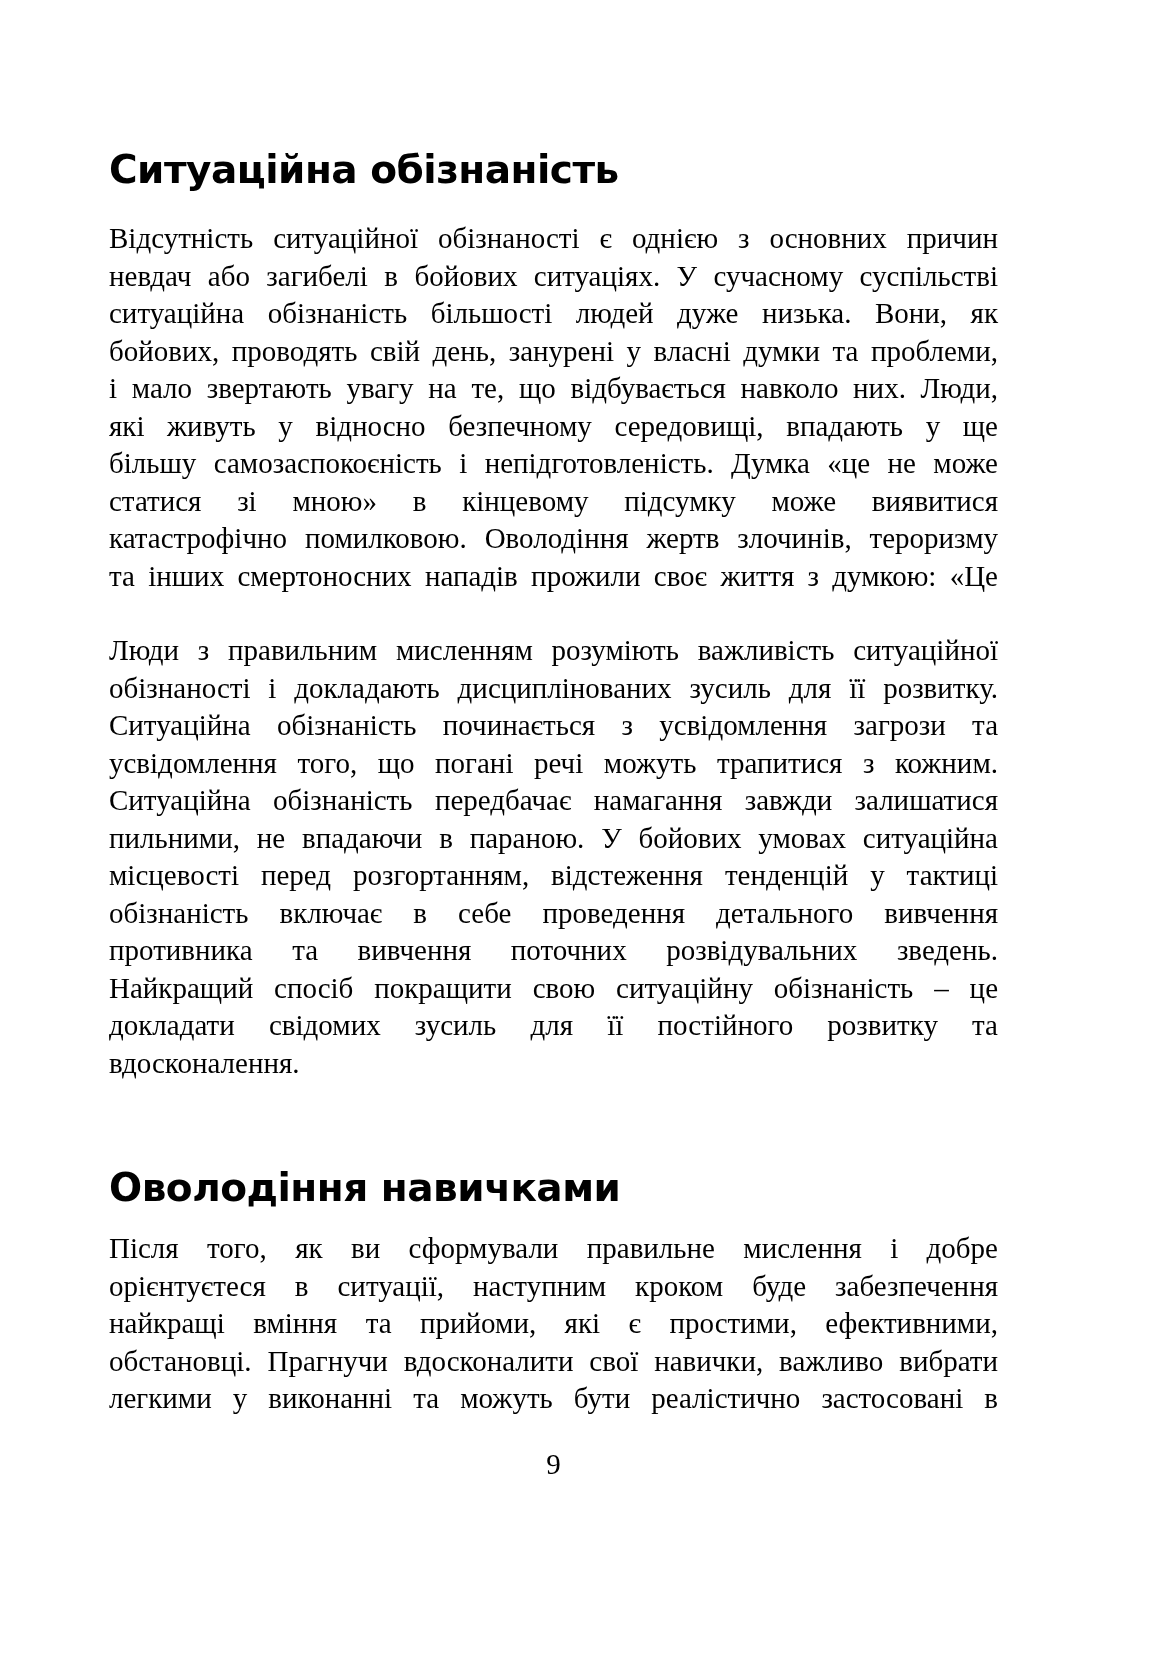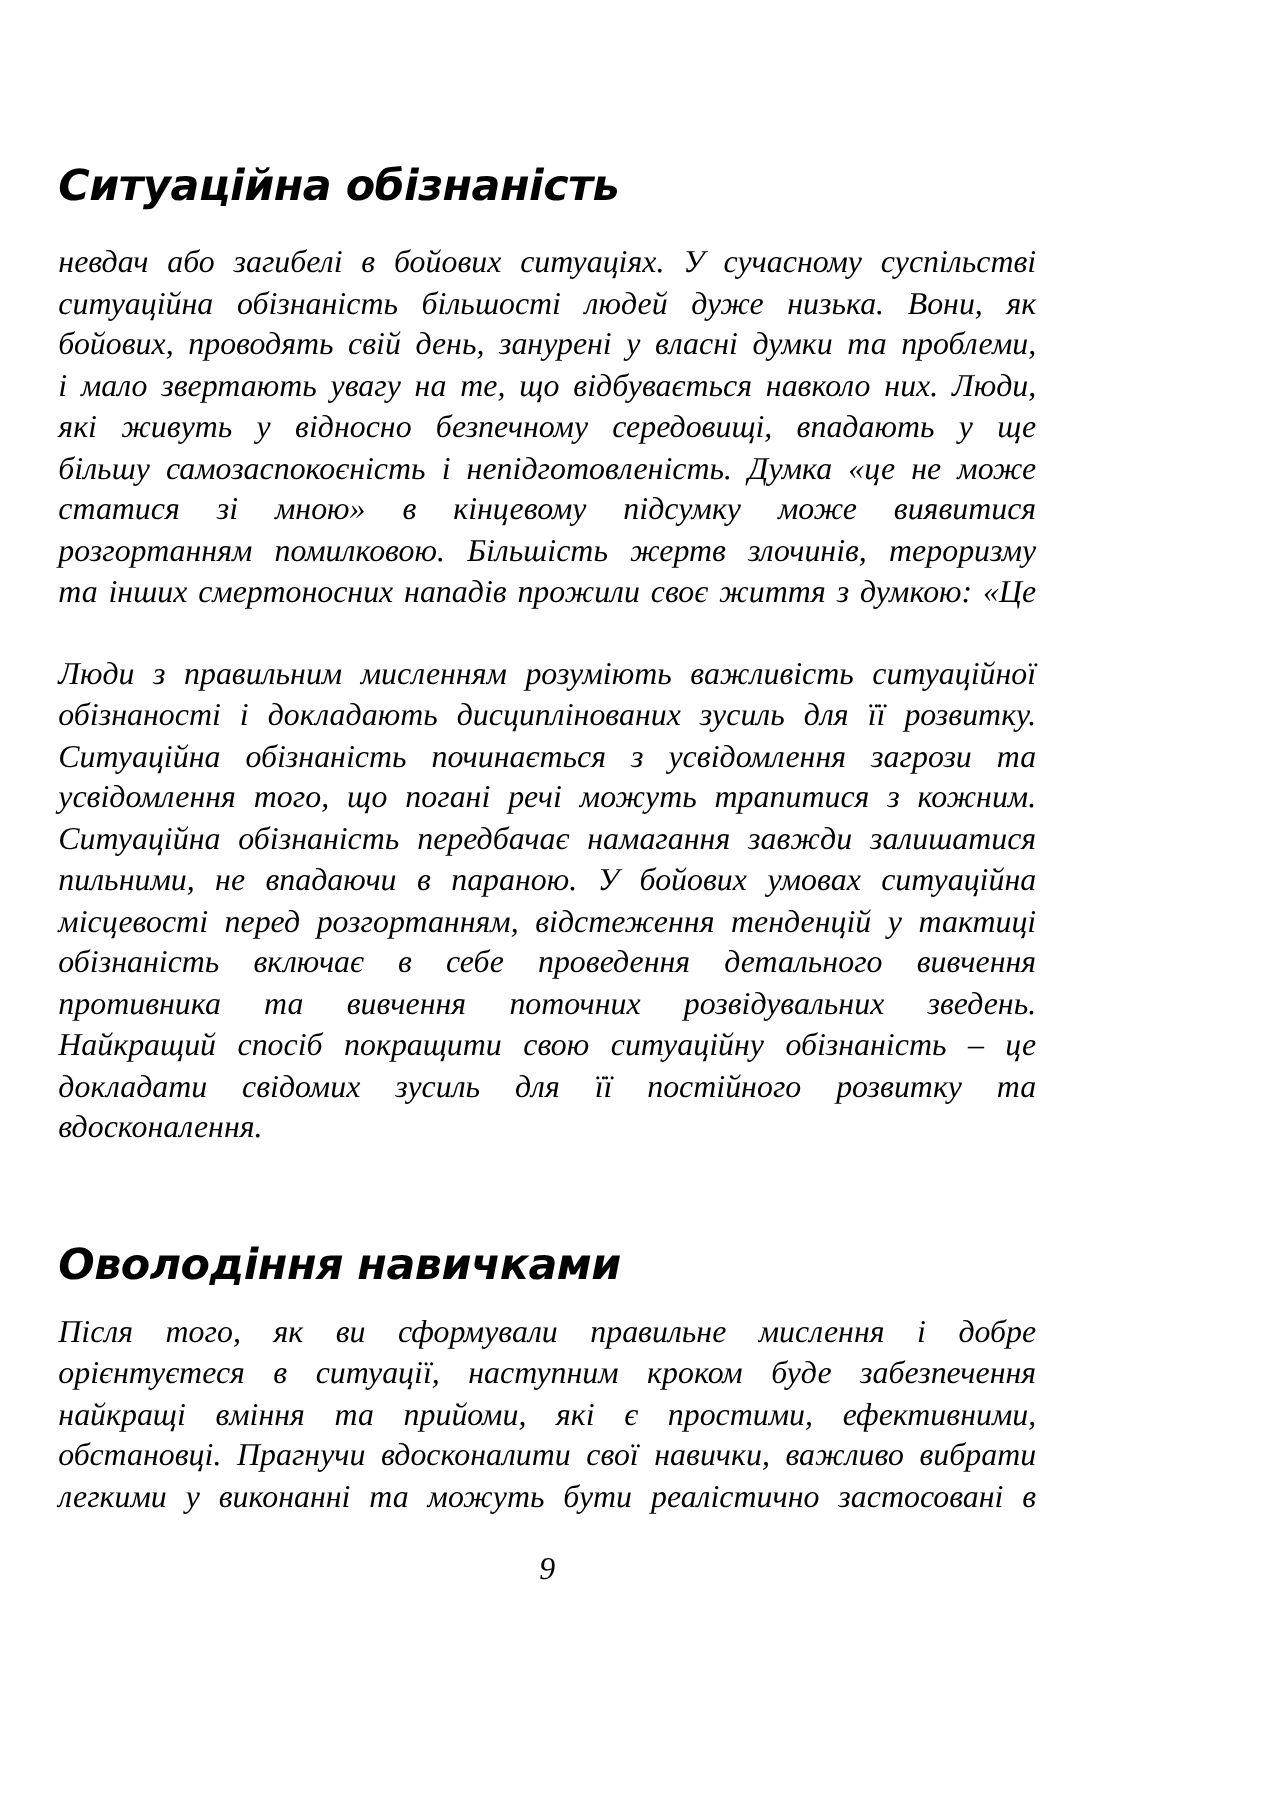--- a/index.html
+++ b/index.html
@@ -9,23 +9,22 @@
   }
   body {
     width: 1158px;
     height: 1654px;
     position: relative;
     overflow: hidden;
   }
   .page {
     position: relative;
     width: 889px;
-    margin-left: 53px;
+    margin-left: 109px;
     color: #000000;
-    font-style: italic;
   }
   .section-heading {
     font-family: "DejaVu Sans", sans-serif;
     font-weight: bold;
     font-size: 39px;
     line-height: 48px;
     letter-spacing: -0.5px;
     margin: 0;
     color: #000000;
     white-space: nowrap;
@@ -59,28 +58,29 @@
   }
 </style>
 </head>
 <body>
 
 <div class="page">
 
   <h1 class="section-heading" id="heading-1">Ситуаційна обізнаність</h1>
 
   <div class="para" id="paragraph-1">
+      <div class="line">Відсутність ситуаційної обізнаності є однією з основних причин</div>
       <div class="line">невдач або загибелі в бойових ситуаціях. У сучасному суспільстві</div>
       <div class="line">ситуаційна обізнаність більшості людей дуже низька. Вони, як</div>
       <div class="line">бойових, проводять свій день, занурені у власні думки та проблеми,</div>
       <div class="line">і мало звертають увагу на те, що відбувається навколо них. Люди,</div>
       <div class="line">які живуть у відносно безпечному середовищі, впадають у ще</div>
       <div class="line">більшу самозаспокоєність і непідготовленість. Думка «це не може</div>
       <div class="line">статися зі мною» в кінцевому підсумку може виявитися</div>
-      <div class="line">розгортанням помилковою. Більшість жертв злочинів, тероризму</div>
+      <div class="line">катастрофічно помилковою. Оволодіння жертв злочинів, тероризму</div>
       <div class="line">та інших смертоносних нападів прожили своє життя з думкою: «Це</div>
     </div>
 
   <div class="para" id="paragraph-2">
       <div class="line">Люди з правильним мисленням розуміють важливість ситуаційної</div>
       <div class="line">обізнаності і докладають дисциплінованих зусиль для її розвитку.</div>
       <div class="line">Ситуаційна обізнаність починається з усвідомлення загрози та</div>
       <div class="line">усвідомлення того, що погані речі можуть трапитися з кожним.</div>
       <div class="line">Ситуаційна обізнаність передбачає намагання завжди залишатися</div>
       <div class="line">пильними, не впадаючи в параною. У бойових умовах ситуаційна</div>

